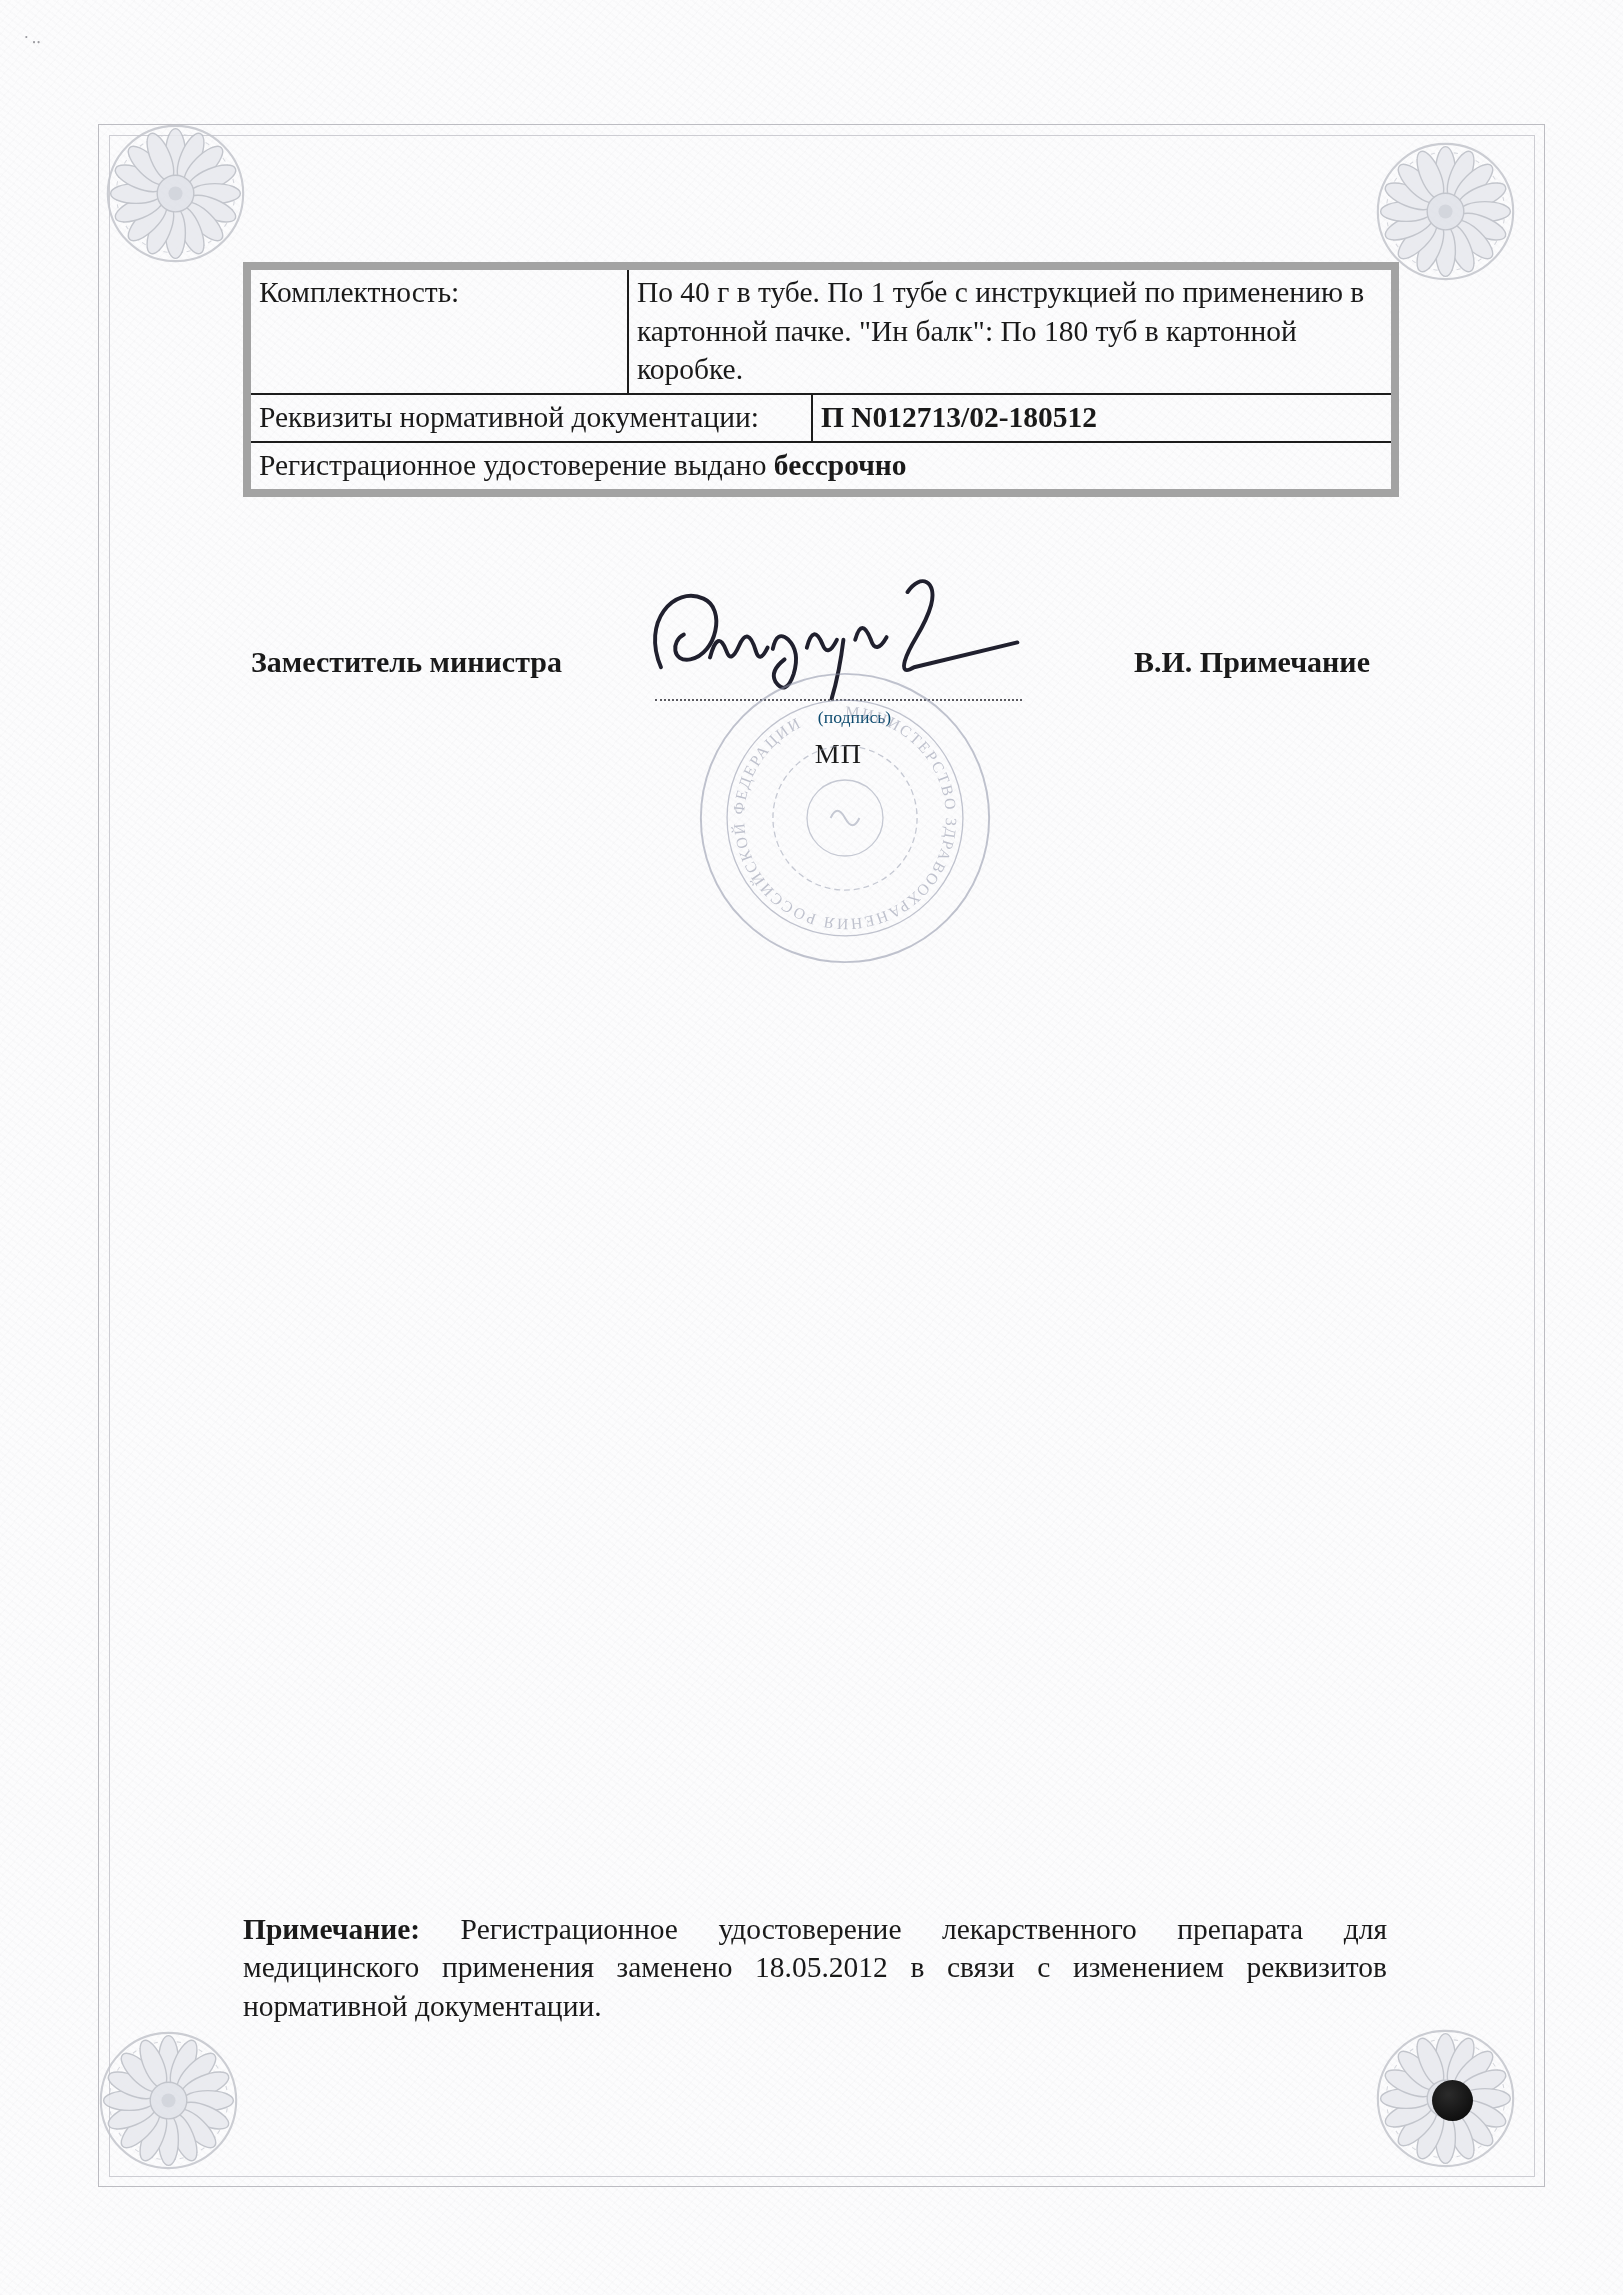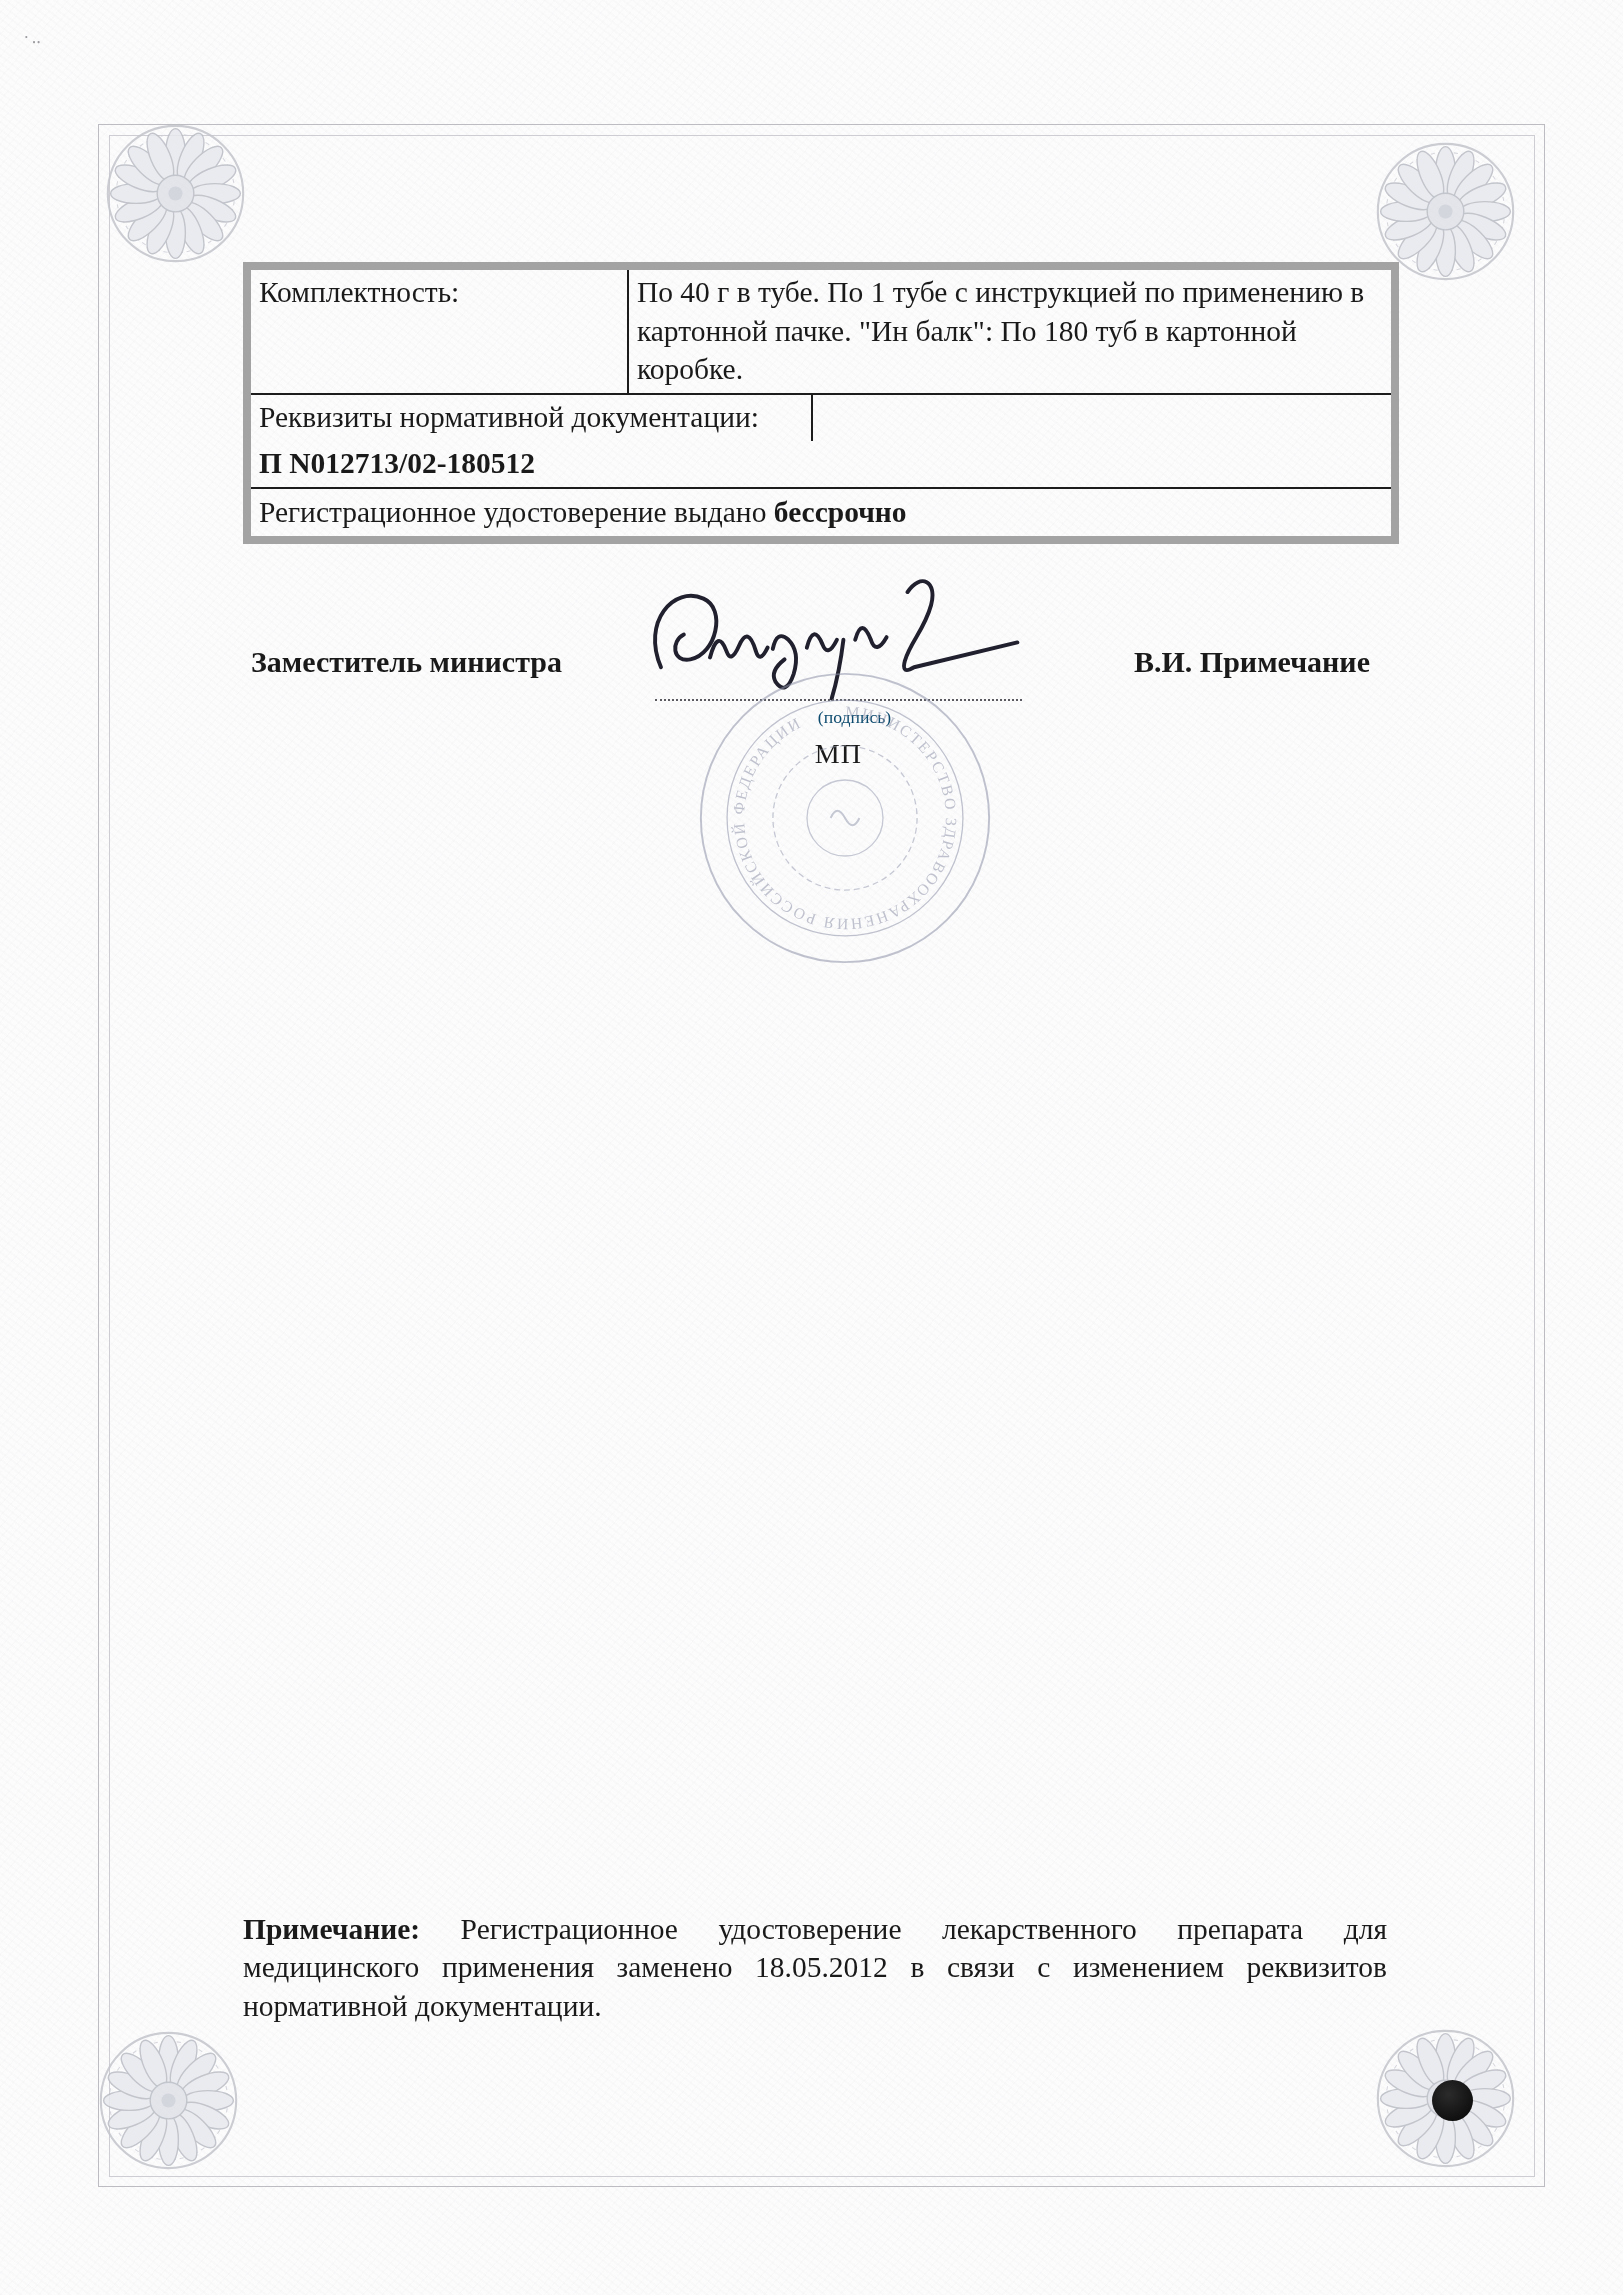--- a/index.html
+++ b/index.html
@@ -34,21 +34,21 @@
   .header{
     position:absolute;left:533px;top:215px;
     font-size:29.5px;white-space:nowrap;
   }
 
   .reg-table{
     position:absolute;left:243px;top:262px;width:1140px;
     border:8px solid #a3a3a3;font-size:29.5px;line-height:1.3;
   }
   .t-row{display:flex;}
-  .t-row + .t-row{border-top:2px solid #1c1c1c;flex-direction:column;}
+  .t-row + .t-row{border-top:2px solid #1c1c1c;}
   .cell{padding:3.3px 7.9px 4.6px 7.9px;}
   .cell.label{border-right:2px solid #1c1c1c;flex:0 0 auto;box-sizing:border-box;}
   .r1 .cell.label{width:378px;}
   .r2 .cell.label{width:562px;}
   .cell.value{flex:1 1 auto;}
   .bold{font-weight:bold;}
   .cell.full{width:100%;}
 
   .sig-title{position:absolute;left:251px;top:645px;font-size:30px;font-weight:bold;}
   .sig-name{position:absolute;left:1134px;top:645px;font-size:30px;font-weight:bold;}

